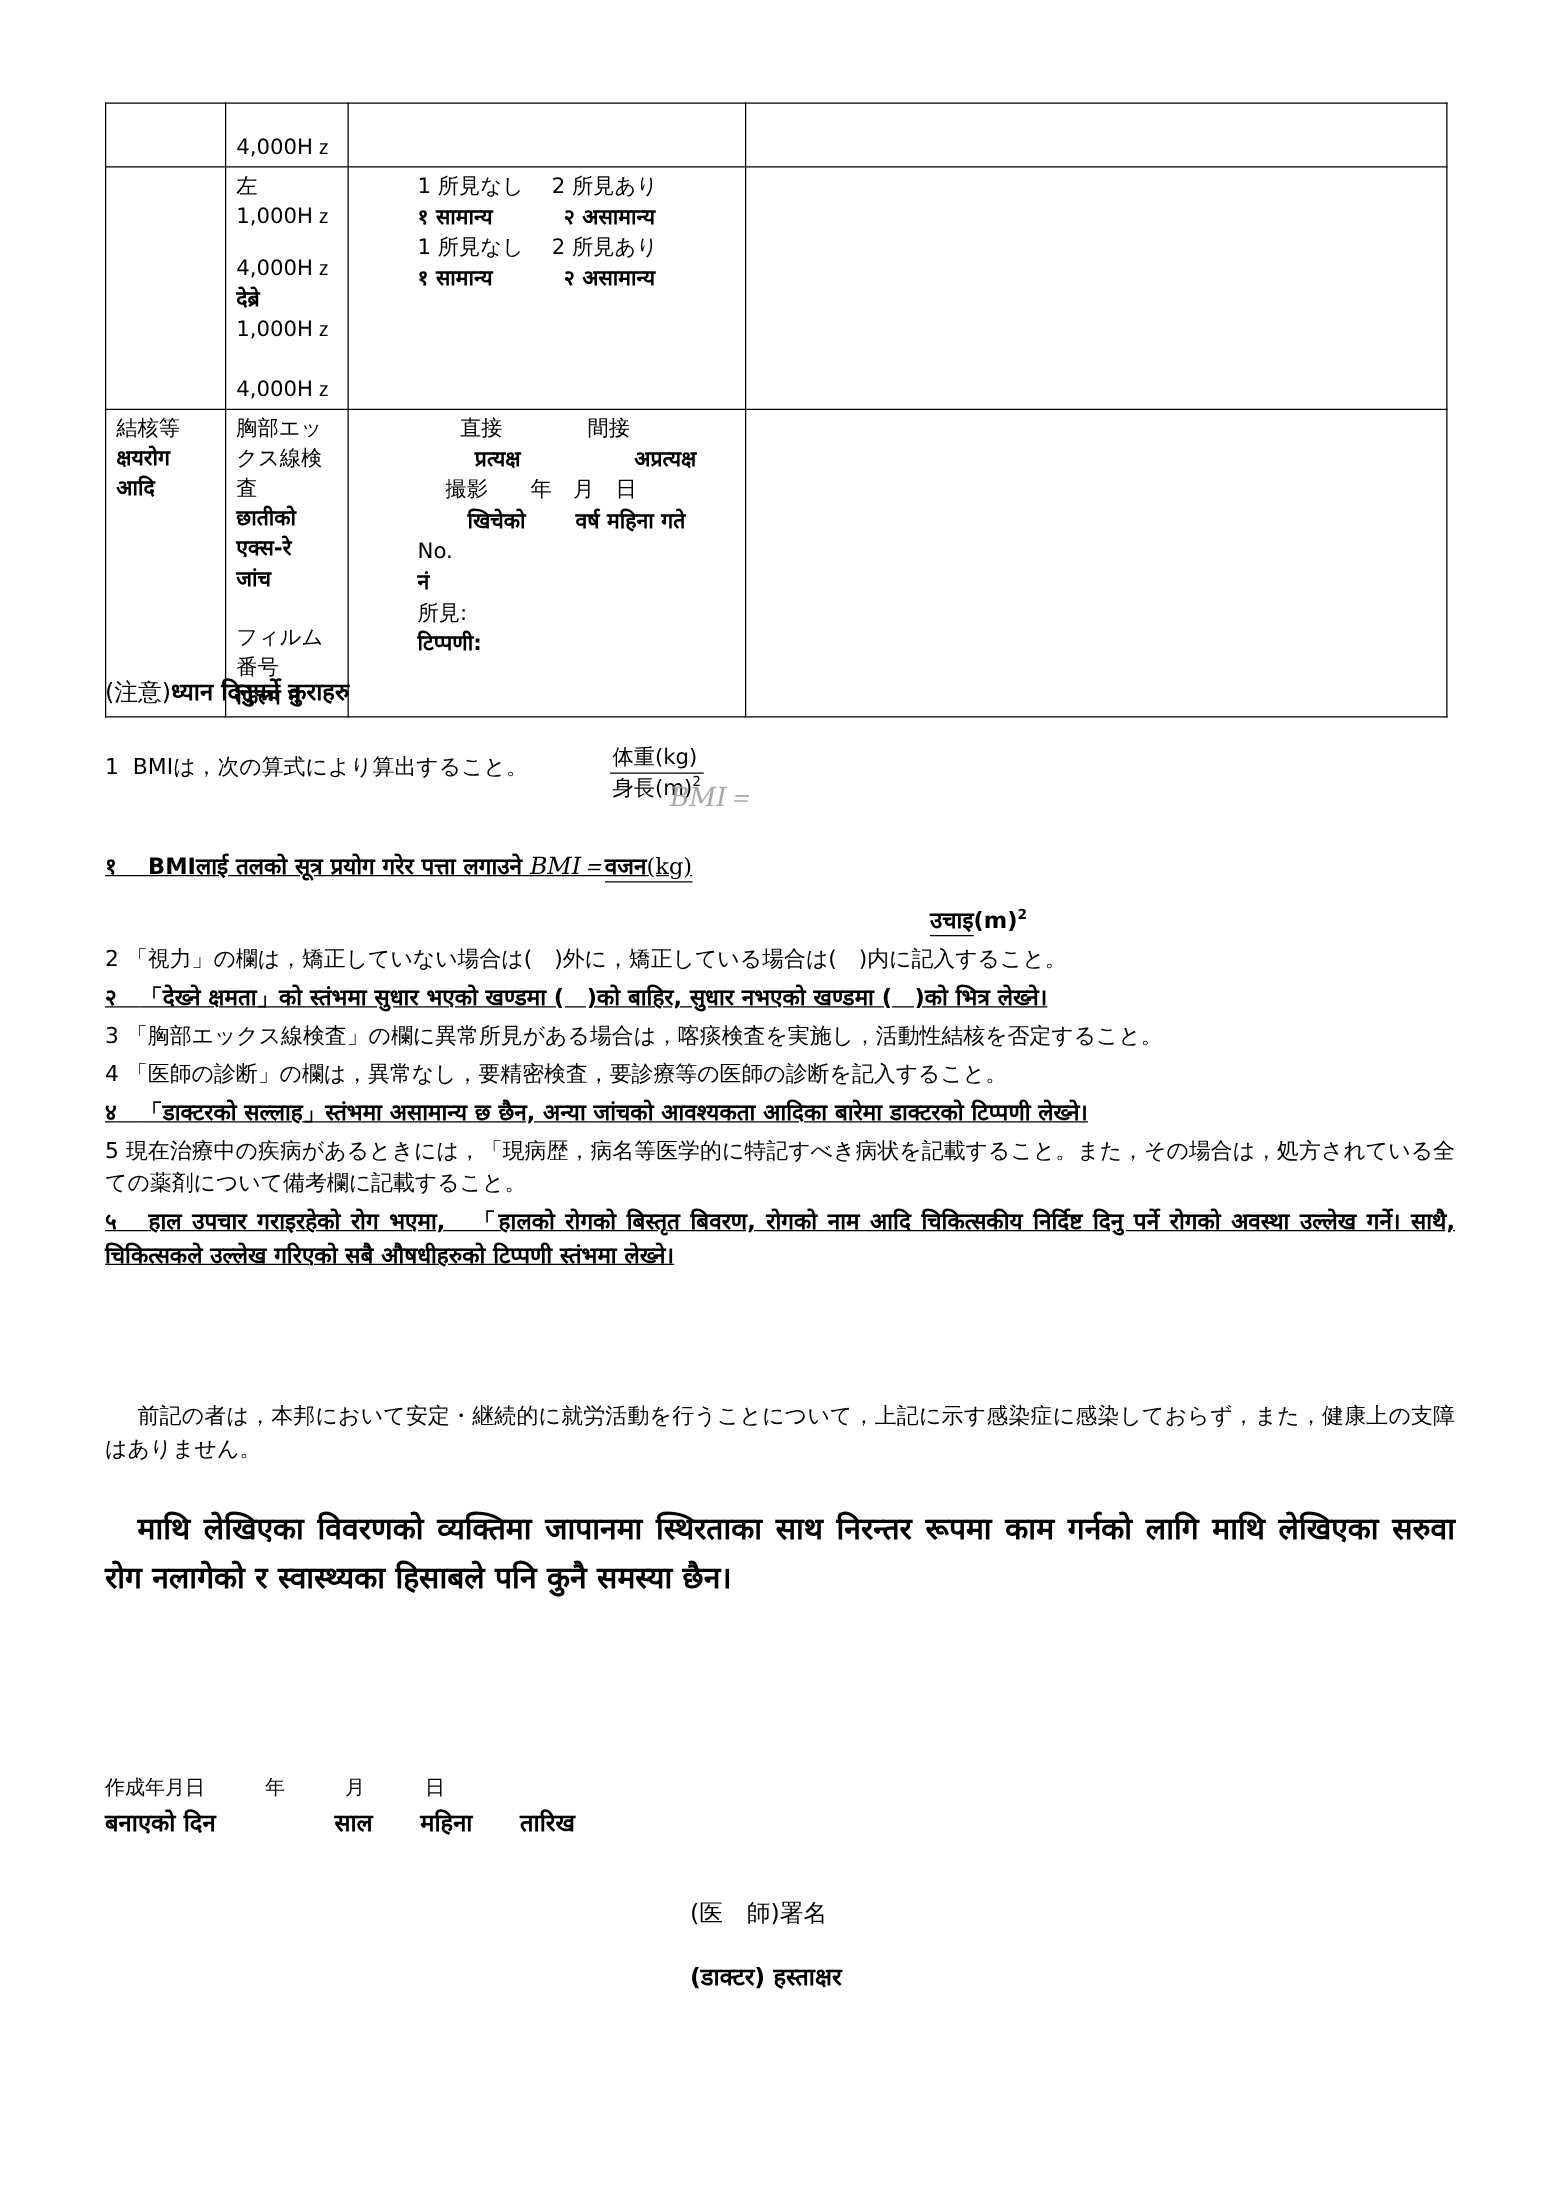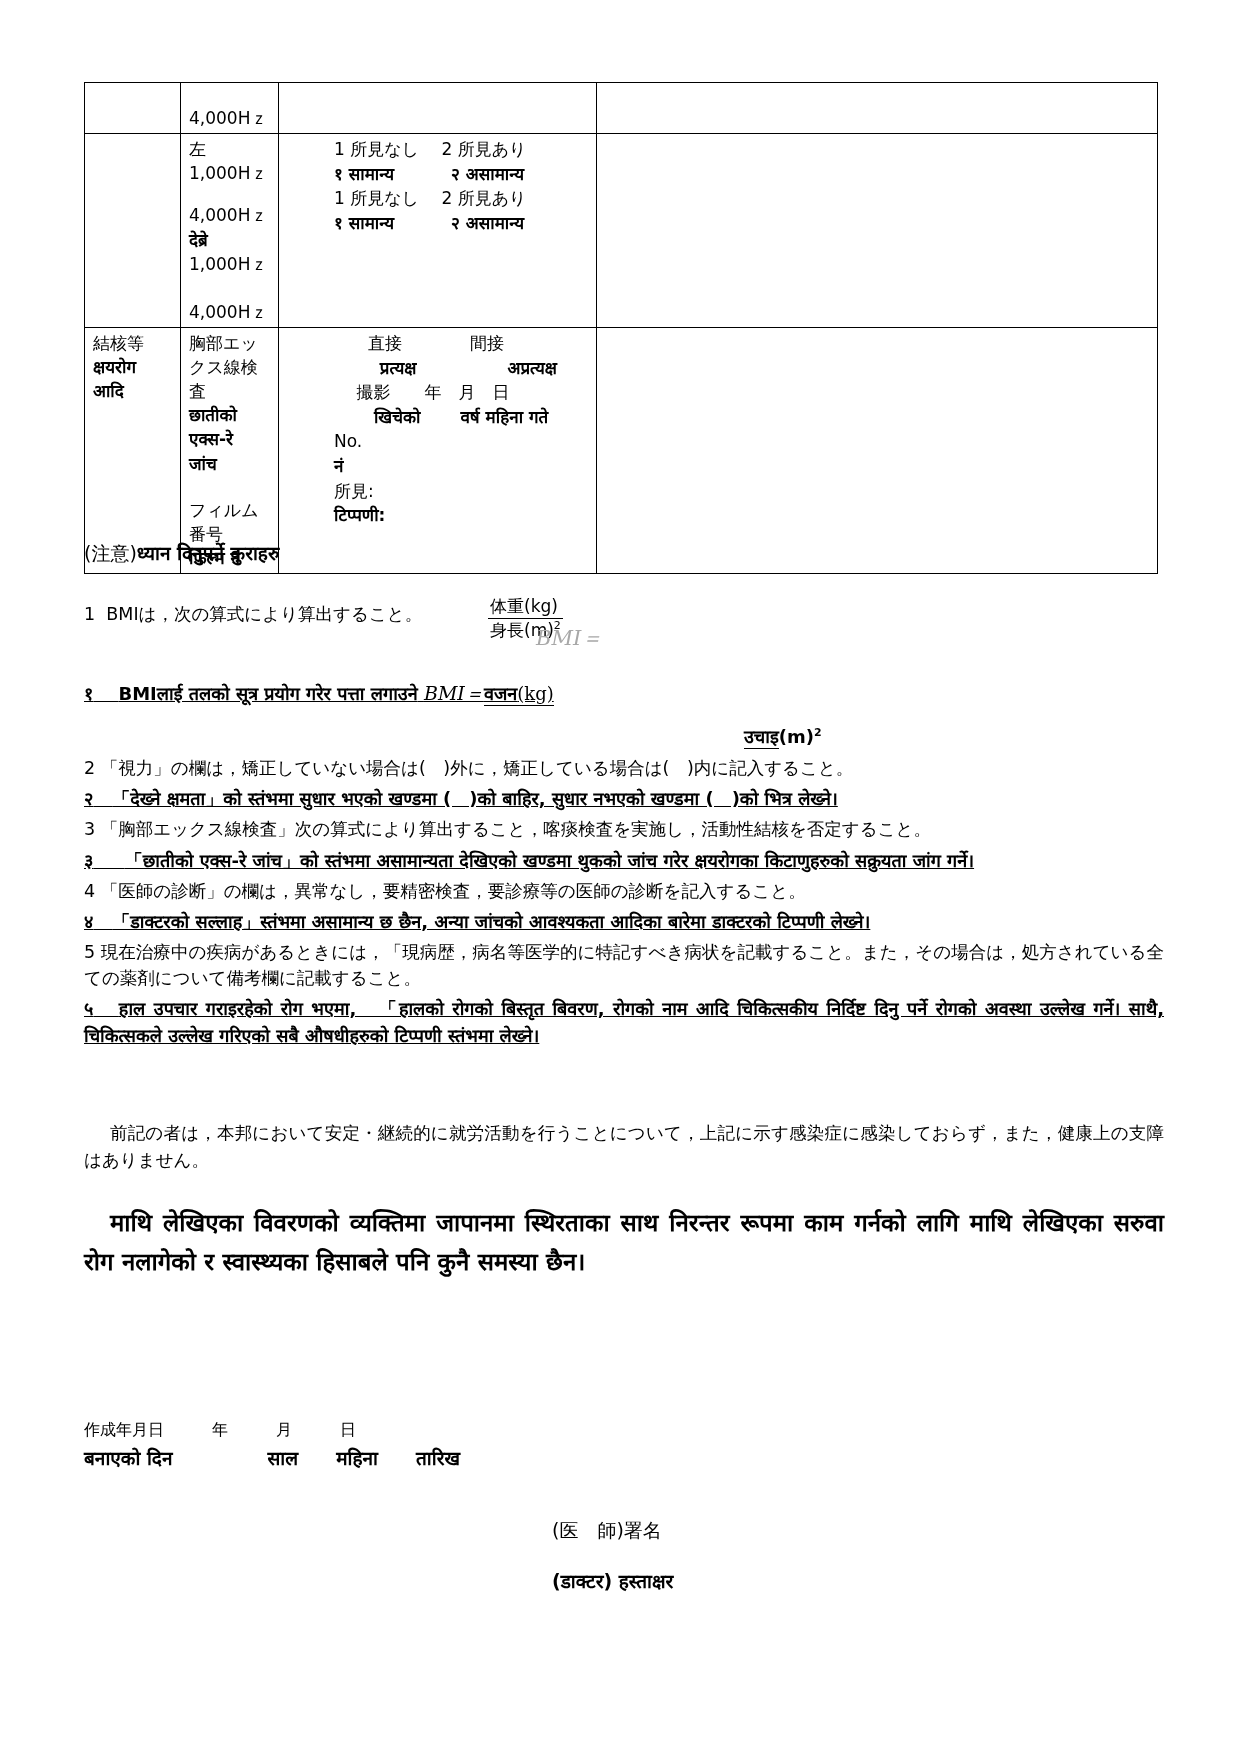--- a/index.html
+++ b/index.html
@@ -296,26 +296,23 @@
 
     <div class="note-row jp-row" style="margin-top:18px;">
       <span>2</span>&nbsp;<span>「視力」の欄は，矯正していない場合は(　)外に，矯正している場合は(　)内に記入すること。</span>
     </div>
 
     <div class="note-row np-row">
       <span>२</span>&nbsp;&nbsp;&nbsp;<span>「देख्ने क्षमता」को स्तंभमा सुधार भएको खण्डमा (　)को बाहिर,  सुधार नभएको खण्डमा (　)को  भित्र लेख्ने।</span>
     </div>
 
     <div class="note-row jp-row">
-      <span>3</span>&nbsp;<span>「胸部エックス線検査」次の算式により算出すること，喀痰検査を実施し，活動性結核を否定すること。</span>
-    </div>
-
-    <div class="note-row np-row justify">
-      <span>३</span>&nbsp;&nbsp;&nbsp;&nbsp;&nbsp;<span>「छातीको एक्स-रे जांच」को स्तंभमा असामान्यता देखिएको खण्डमा थुकको जांच गरेर क्षयरोगका किटाणुहरुको सक्रुयता जांग गर्ने।</span>
-    </div>
+      <span>3</span>&nbsp;<span>「胸部エックス線検査」の欄に異常所見がある場合は，喀痰検査を実施し，活動性結核を否定すること。</span>
+    </div>
+
 
     <div class="note-row jp-row">
       <span>4</span>&nbsp;<span>「医師の診断」の欄は，異常なし，要精密検査，要診療等の医師の診断を記入すること。</span>
     </div>
 
     <div class="note-row np-row">
       <span>४</span>&nbsp;&nbsp;&nbsp;<span>「डाक्टरको सल्लाह」स्तंभमा असामान्य छ छैन,  अन्या जांचको आवश्यकता आदिका बारेमा डाक्टरको टिप्पणी लेख्ने।</span>
     </div>
 
     <div class="note-row jp-row justify">

